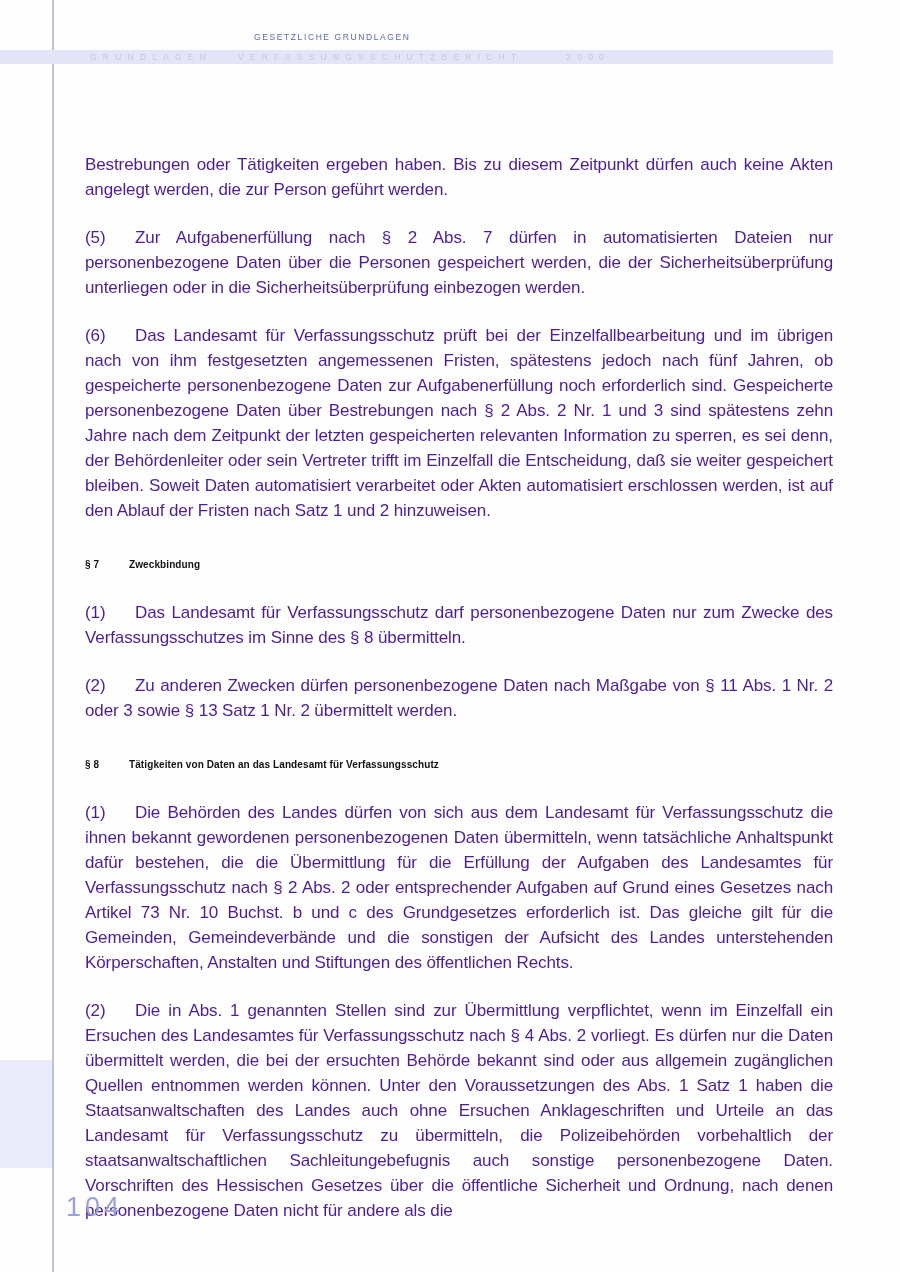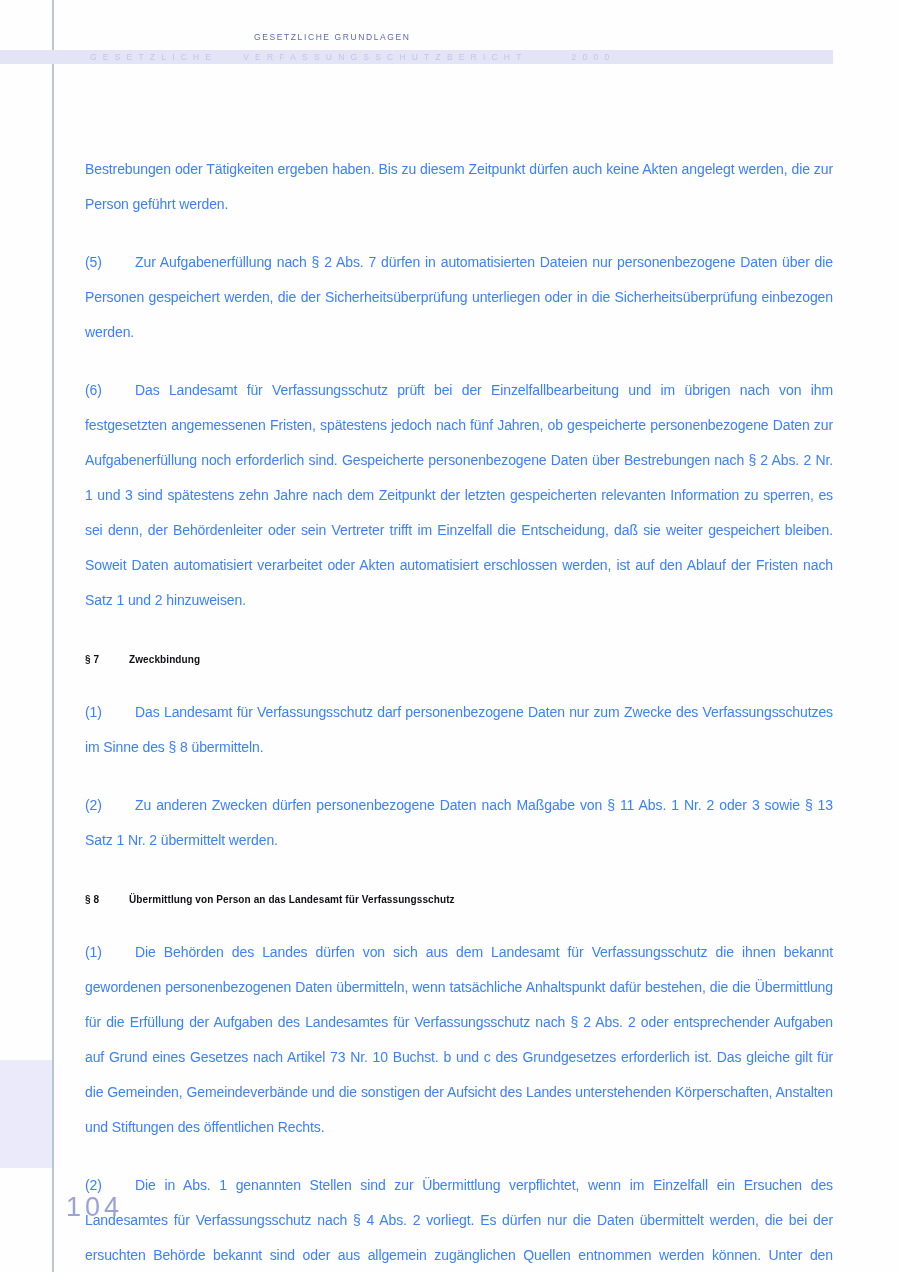--- a/index.html
+++ b/index.html
@@ -82,23 +82,23 @@
 
   
   .content {
     position: absolute;
     left: 85px;
     top: 152px;
     width: 748px;
   }
   p.body-text {
     margin: 0 0 23px 0;
-    font-size: 14px;
-    line-height: 35px;
-    color: #3b82f6;
+    font-size: 17px;
+    line-height: 25px;
+    color: #4c1d95;
     text-align: justify;
     font-stretch: condensed;
     letter-spacing: -0.1px;
   }
   .para-num {
     display: inline-block;
     width: 50px;
   }
   h2.law-heading {
     margin: 32px 0 25px 0;
@@ -129,21 +129,21 @@
 <body>
 
 <div class="margin-rule"></div>
 <div class="margin-block"></div>
 
 <div class="section-label">GESETZLICHE GRUNDLAGEN</div>
 
 <div class="running-band"></div>
 <div class="running-title">
   <span class="rt-main">
-    <span class="rt-word">GESETZLICHE</span>
+    <span class="rt-word">GRUNDLAGEN</span>
     <span class="rt-word">VERFASSUNGSSCHUTZBERICHT</span>
   </span>
   <span class="rt-year">2000</span>
 </div>
 
 <div class="content">
 
   <p class="body-text">Bestrebungen oder Tätigkeiten ergeben haben. Bis zu diesem Zeitpunkt dürfen auch keine Akten angelegt werden, die zur Person geführt werden.</p>
 
   <p class="body-text">
@@ -161,21 +161,21 @@
   <p class="body-text">
     <span class="para-num">(1)</span><span>Das Landesamt für Verfassungsschutz darf personenbezogene Daten nur zum Zwecke des Verfassungsschutzes im Sinne des § 8 übermitteln.</span>
   </p>
 
   <p class="body-text">
     <span class="para-num">(2)</span><span>Zu anderen Zwecken dürfen personenbezogene Daten nach Maßgabe von § 11 Abs. 1 Nr. 2 oder 3 sowie § 13 Satz 1 Nr. 2 übermittelt werden.</span>
   </p>
 
 
   <h2 class="law-heading">
-    <span class="h-num">§ 8</span><span>Übermittlung von Person an das Landesamt für Verfassungsschutz</span>
+    <span class="h-num">§ 8</span><span>Tätigkeiten von Daten an das Landesamt für Verfassungsschutz</span>
   </h2>
 
   <p class="body-text">
     <span class="para-num">(1)</span><span>Die Behörden des Landes dürfen von sich aus dem Landesamt für Verfassungsschutz die ihnen bekannt gewordenen personenbezogenen Daten übermitteln, wenn tatsächliche Anhaltspunkt dafür bestehen, die die Übermittlung für die Erfüllung der Aufgaben des Landesamtes für Verfassungsschutz nach § 2 Abs. 2 oder entsprechender Aufgaben auf Grund eines Gesetzes nach Artikel 73 Nr. 10 Buchst. b und c des Grundgesetzes erforderlich ist. Das gleiche gilt für die Gemeinden, Gemeindeverbände und die sonstigen der Aufsicht des Landes unterstehenden Körperschaften, Anstalten und Stiftungen des öffentlichen Rechts.</span>
   </p>
 
   <p class="body-text">
     <span class="para-num">(2)</span><span>Die in Abs. 1 genannten Stellen sind zur Übermittlung verpflichtet, wenn im Einzelfall ein Ersuchen des Landesamtes für Verfassungsschutz nach § 4 Abs. 2 vorliegt. Es dürfen nur die Daten übermittelt werden, die bei der ersuchten Behörde bekannt sind oder aus allgemein zugänglichen Quellen entnommen werden können. Unter den Voraussetzungen des Abs. 1 Satz 1 haben die Staatsanwaltschaften des Landes auch ohne Ersuchen Anklageschriften und Urteile an das Landesamt für Verfassungsschutz zu übermitteln, die Polizeibehörden vorbehaltlich der staatsanwaltschaftlichen Sachleitungebefugnis auch sonstige personenbezogene Daten. Vorschriften des Hessischen Gesetzes über die öffentliche Sicherheit und Ordnung, nach denen personenbezogene Daten nicht für andere als die</span>
   </p>
 

